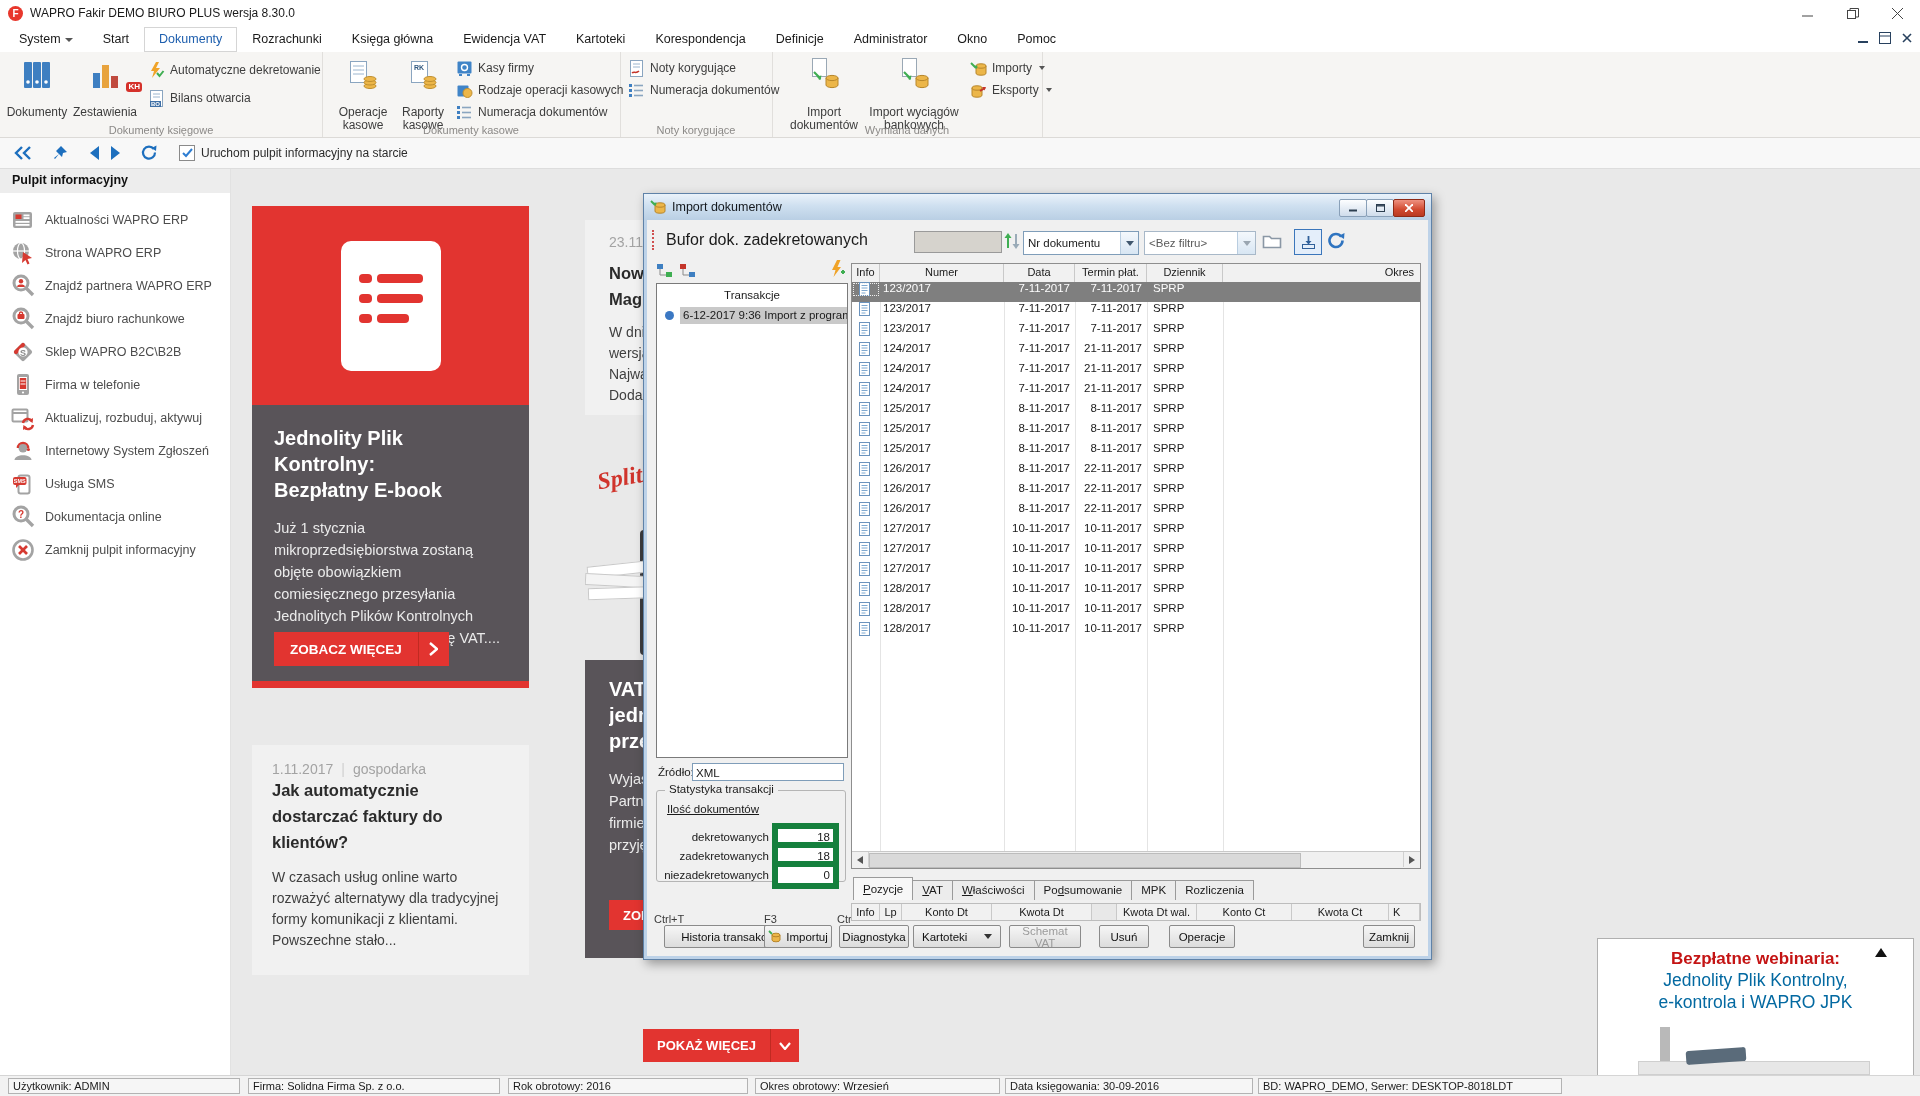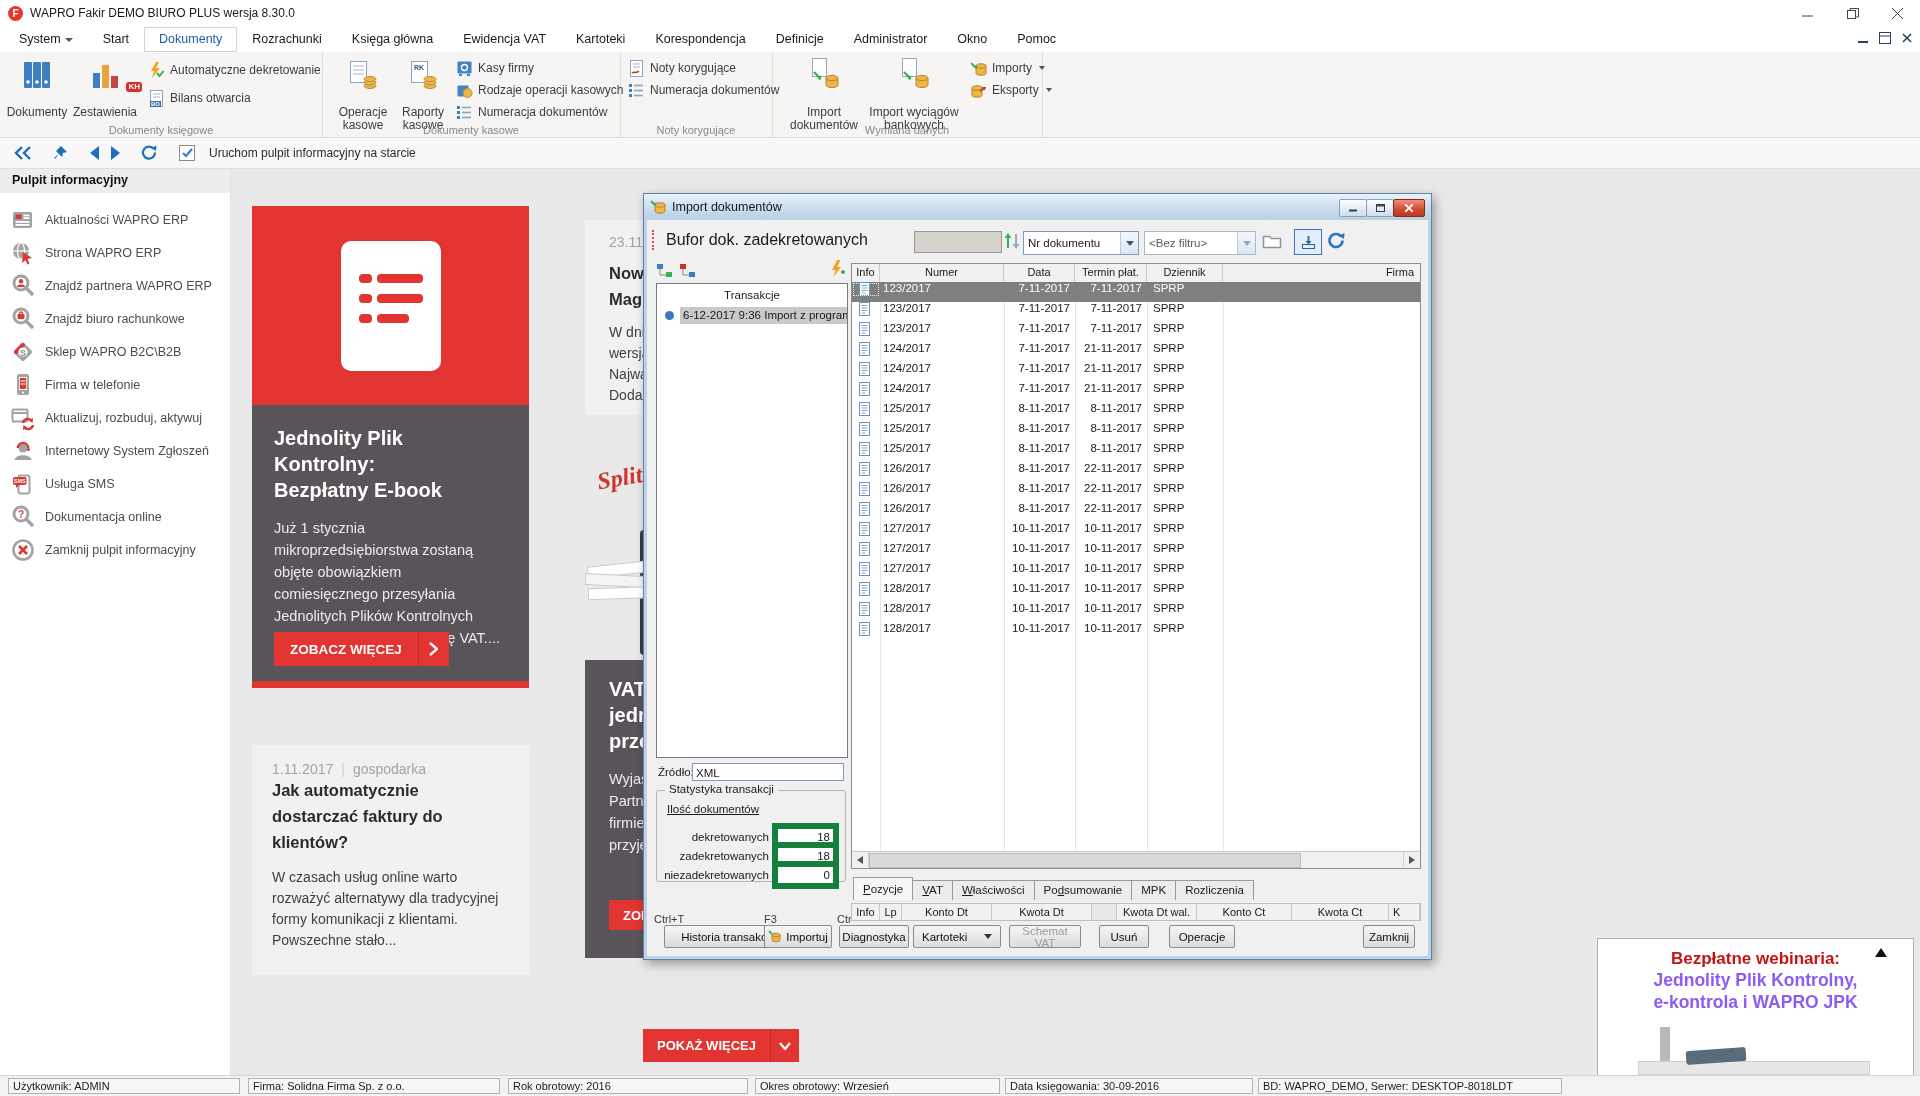--- a/index.html
+++ b/index.html
@@ -23,21 +23,21 @@
   .rgroup{position:absolute;top:0;height:85px;border-right:1px solid #e1dfdc;}
   .rlabel{position:absolute;bottom:1px;left:0;right:0;text-align:center;font-size:11px;color:#8b8987;}
   .bigbtn{position:absolute;top:4px;text-align:center;font-size:12px;color:#3d3d3d;line-height:13px;}
   .bigbtn .bicon{height:34px;display:flex;align-items:flex-end;justify-content:center;margin-bottom:16px;position:relative;}
   .smallrow{position:absolute;display:flex;align-items:center;gap:5px;font-size:12px;color:#3d3d3d;white-space:nowrap;height:20px;}
   .scaret{display:inline-block;width:0;height:0;border-left:3.5px solid transparent;border-right:3.5px solid transparent;border-top:4px solid #555;margin-left:2px;}
   .badge{position:absolute;background:#d5312a;color:#fff;font-size:8px;font-weight:bold;border-radius:3px;padding:1px 2px;line-height:8px;}
   
   .quickbar{position:absolute;left:0;top:137px;width:1920px;height:31px;background:#f8f8f8;border-bottom:1px solid #ddd;z-index:27;display:flex;align-items:center;}
   .qicon{margin-left:14px;display:flex;align-items:center;}
-  .qlabel{font-size:12px;color:#2b2b2b;margin-left:14px;}
+  .qlabel{font-size:12px;color:#2b2b2b;margin-left:6px;}
   .qcheck{width:14px;height:14px;background:#fff;border:1px solid #8a8a8a;margin-left:22px;display:flex;align-items:center;justify-content:center;}
   
   .sidebar{position:absolute;left:0;top:168px;width:230px;height:907px;background:#fff;border-right:1px solid #e2e2e2;z-index:5;}
   .sbheader{height:25px;background:#ededed;font-size:12.5px;font-weight:bold;color:#111;line-height:25px;padding-left:12px;}
   .sbitem{position:relative;height:33px;display:flex;align-items:center;cursor:default;}
   .sbitem .sicon{width:26px;height:26px;margin-left:10px;}
   .sbitem .slabel{font-size:12.5px;color:#4c4c4c;margin-left:9px;white-space:nowrap;}
   
   .card-red{position:absolute;left:252px;top:206px;width:277px;height:199px;background:#e23430;z-index:2;display:flex;align-items:center;justify-content:center;}
   .card-dark{position:absolute;left:252px;top:405px;width:277px;height:276px;background:#595459;z-index:2;}
@@ -54,21 +54,21 @@
   .art-h{font-size:16.5px;font-weight:bold;color:#2b2b2b;line-height:26px;width:235px;}
   .art-b{font-size:14px;color:#3f3f3f;line-height:21px;margin-top:12px;width:235px;}
   .card-mid{position:absolute;left:585px;top:220px;width:260px;height:195px;background:#f1f1f1;z-index:2;overflow:hidden;}
   .card-mid2{position:absolute;left:585px;top:660px;width:260px;height:298px;background:#595459;z-index:2;overflow:hidden;}
   .photo-mid{position:absolute;left:585px;top:445px;width:258px;height:210px;z-index:2;overflow:hidden;}
   .midline{white-space:nowrap;overflow:hidden;}
   .show-more{position:absolute;left:643px;top:1029px;height:33px;background:#e23430;color:#fff;font-size:13px;font-weight:bold;
     display:flex;align-items:center;z-index:3;cursor:pointer;}
   .webinar{position:absolute;left:1597px;top:938px;width:315px;height:137px;background:#fff;border:1px solid #b0b0b0;z-index:3;overflow:hidden;}
   .web-title{color:#c41414;font-size:17px;font-weight:bold;text-align:center;margin-top:10px;}
-  .web-line{color:#8b5cf6;font-size:17.5px;font-weight:bold;text-align:center;line-height:22px;}
+  .web-line{color:#0369a1;font-size:17.5px;font-weight:normal;text-align:center;line-height:22px;}
   
   .dialog{position:absolute;left:643px;top:193px;width:787px;height:765px;z-index:10;
     background:#bdd2e8;border:1px solid #5f82a8;box-shadow:3px 4px 10px rgba(0,0,0,.35);font-size:11.5px;color:#1a1a1a;}
   .dtitle{position:absolute;left:0;top:0;right:0;height:26px;
     background:linear-gradient(#eaf2fa,#cfe0f0 45%,#b9cfe4);display:flex;align-items:center;}
   .dtitle .dtext{font-size:12.5px;color:#14181d;margin-left:6px;}
   .dclient{position:absolute;left:3px;top:26px;right:3px;bottom:3px;background:#f0f0f0;}
   .tbtn{height:16px;border:1px solid #89a0b8;border-radius:2px;background:linear-gradient(#fdfeff,#cfdceb);
     display:flex;align-items:center;justify-content:center;}
   .tbtn.close{background:linear-gradient(#ee9180,#d1492f 60%,#b93a22);border-color:#8e2a16;}
@@ -798,21 +798,21 @@
     </div>
   </div>
 
   <div class="dtable">
     <div class="thead">
       <div class="th" style="width:28px">Info</div>
       <div class="th" style="width:124px">Numer</div>
       <div class="th" style="width:71px">Data</div>
       <div class="th" style="width:72px">Termin płat.</div>
       <div class="th" style="width:76px">Dziennik</div>
-      <div class="th" style="flex:1;text-align:right;padding-right:6px;border-right:none">Firma</div>
+      <div class="th" style="flex:1;text-align:right;padding-right:6px;border-right:none">Okres</div>
     </div>
     <div class="vline" style="left:28px"></div>
     <div class="vline" style="left:152px"></div>
     <div class="vline" style="left:223px"></div>
     <div class="vline" style="left:295px"></div>
     <div class="vline" style="left:371px"></div>
     <div class="trows">
         <div class="trow sel">
     <span class="cIcon">
             <svg width="12" height="15">

